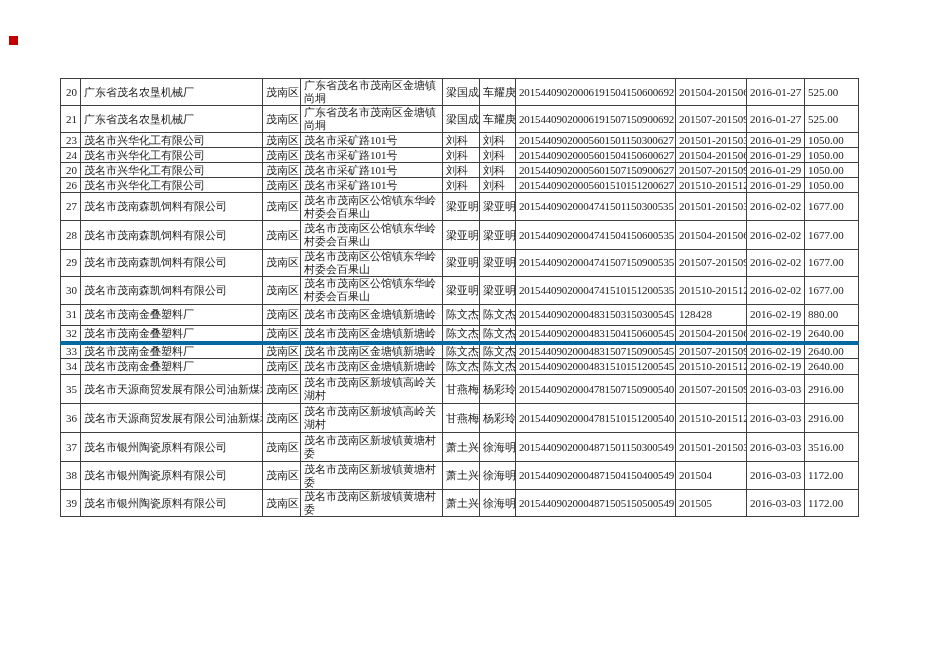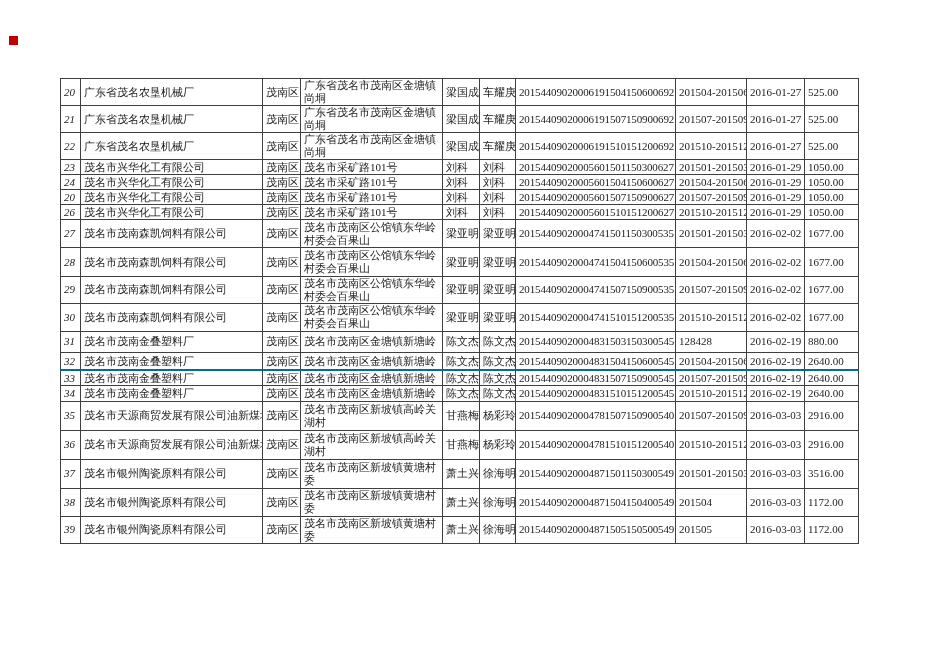--- a/index.html
+++ b/index.html
@@ -16,30 +16,30 @@
   table.sheet td{
     border:1px solid #3f3f3f;
     color:#1c1c1c;
     font-size:11px;
     line-height:1.18;
     padding:0 3px;
     vertical-align:middle;
     overflow:hidden;
     background:#ffffff;
   }
-  td.c-no{text-align:left;padding:0 1px;font-size:10.8px;font-style:italic;}
+  td.c-no{text-align:right;padding:0 1px;font-size:10.8px;}
   td.c-company{white-space:nowrap;padding:0 2px;}
   td.c-district{white-space:nowrap;padding:0 2px;}
   td.c-address{padding:1px 3px;word-break:break-all;}
   td.c-p1,td.c-p2{white-space:nowrap;padding:0 1px;}
   td.c-code{font-size:10.5px;letter-spacing:-0.15px;white-space:nowrap;padding:0 2px;}
   td.c-period{font-size:10.5px;white-space:nowrap;padding:0 2px;}
   td.c-date{font-size:10.8px;white-space:nowrap;padding:0 2px;}
   td.c-amount{font-size:10.8px;white-space:nowrap;padding:0 2px;}
-  tr.thick-top td{border-top:2px solid #0369a1;}
+  tr.thick-top td{border-top:4px solid #0369a1;}
 </style>
 </head>
 <body>
 
 <div class="screen">
   <div class="red-marker"></div>
   <table class="sheet">
     <colgroup>
       <col style="width:20px">
         <col style="width:182px">
@@ -70,32 +70,20 @@
           <td class="c-company">广东省茂名农垦机械厂</td>
           <td class="c-district">茂南区</td>
           <td class="c-address">广东省茂名市茂南区金塘镇尚垌</td>
           <td class="c-p1">梁国成</td>
           <td class="c-p2">车耀庚</td>
           <td class="c-code">20154409020006191507150900692</td>
           <td class="c-period">201507-201509</td>
           <td class="c-date">2016-01-27</td>
           <td class="c-amount">525.00</td>
         </tr>
-        <tr style="height: 27px;">
-          <td class="c-no">22</td>
-          <td class="c-company">广东省茂名农垦机械厂</td>
-          <td class="c-district">茂南区</td>
-          <td class="c-address">广东省茂名市茂南区金塘镇尚垌</td>
-          <td class="c-p1">梁国成</td>
-          <td class="c-p2">车耀庚</td>
-          <td class="c-code">20154409020006191510151200692</td>
-          <td class="c-period">201510-201512</td>
-          <td class="c-date">2016-01-27</td>
-          <td class="c-amount">525.00</td>
-        </tr>
         <tr style="height: 15px;">
           <td class="c-no">23</td>
           <td class="c-company">茂名市兴华化工有限公司</td>
           <td class="c-district">茂南区</td>
           <td class="c-address">茂名市采矿路101号</td>
           <td class="c-p1">刘科</td>
           <td class="c-p2">刘科</td>
           <td class="c-code">20154409020005601501150300627</td>
           <td class="c-period">201501-201503</td>
           <td class="c-date">2016-01-29</td>

